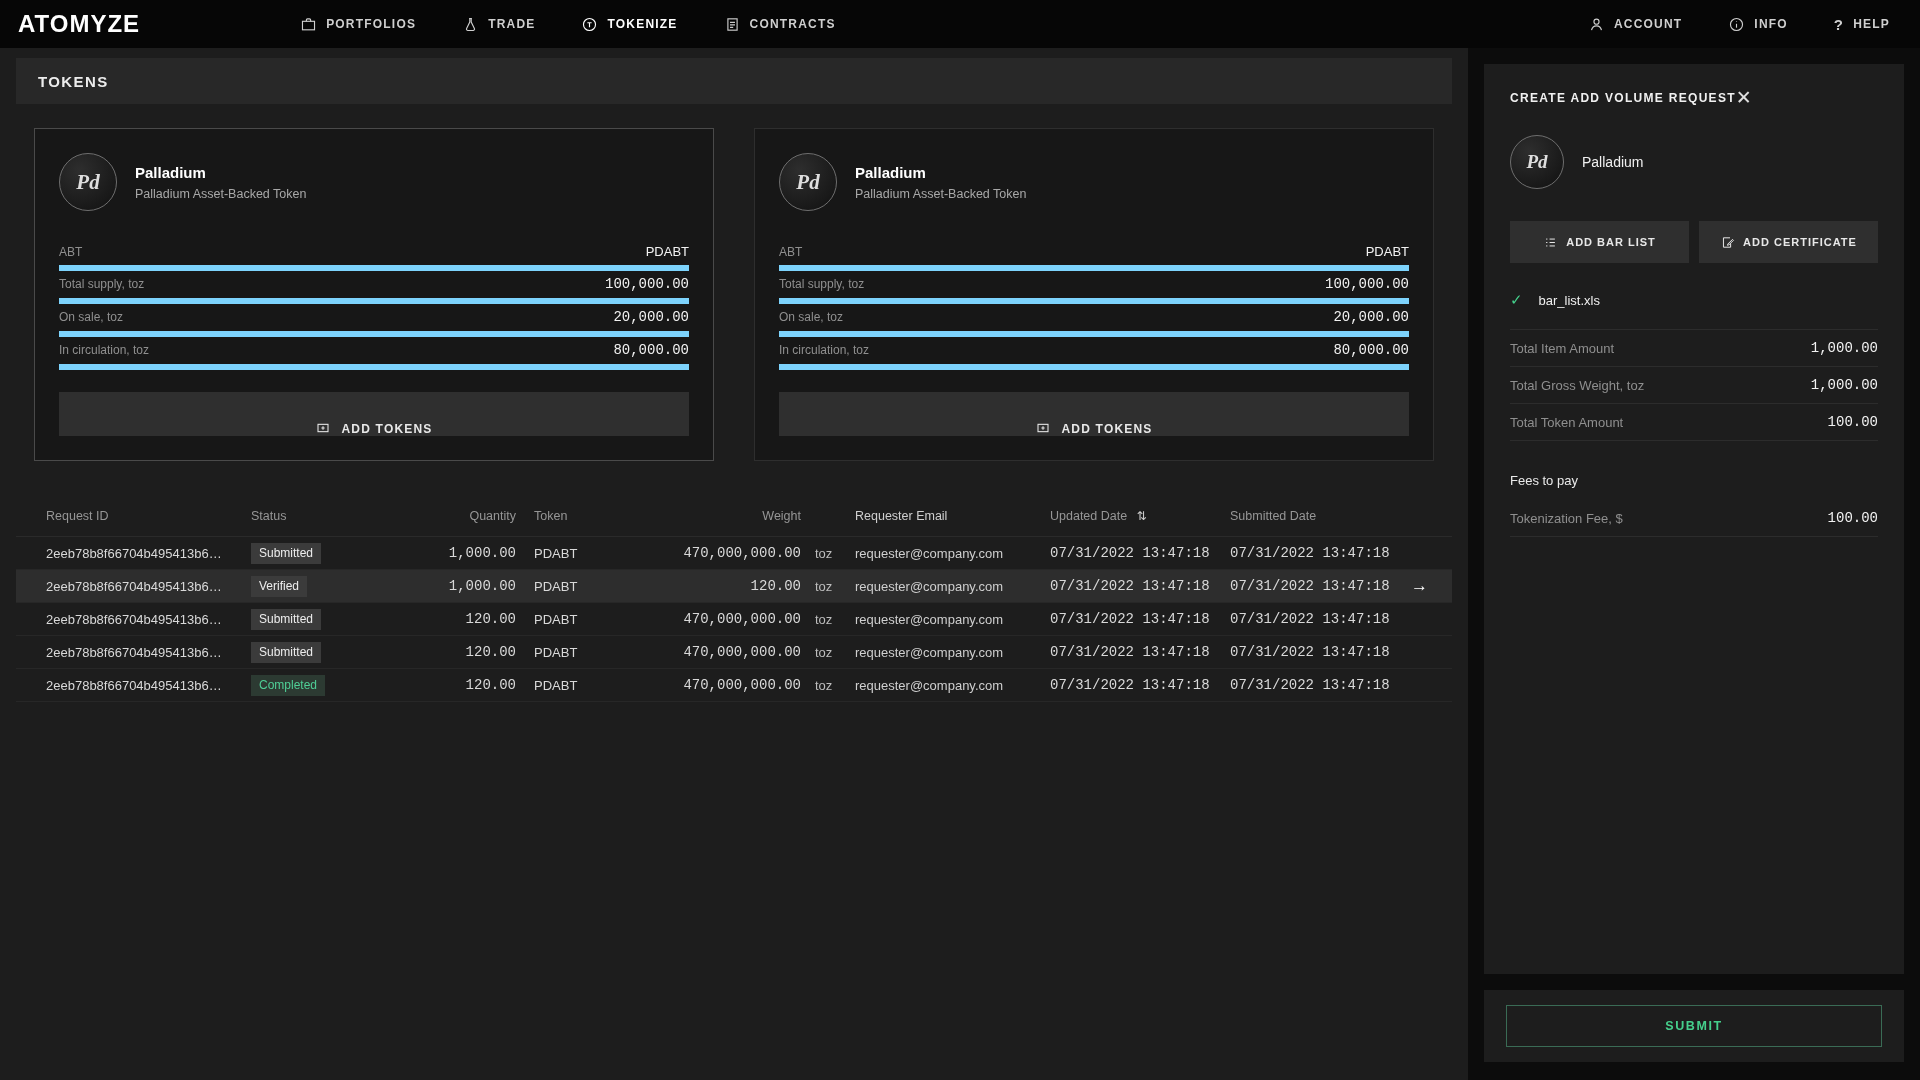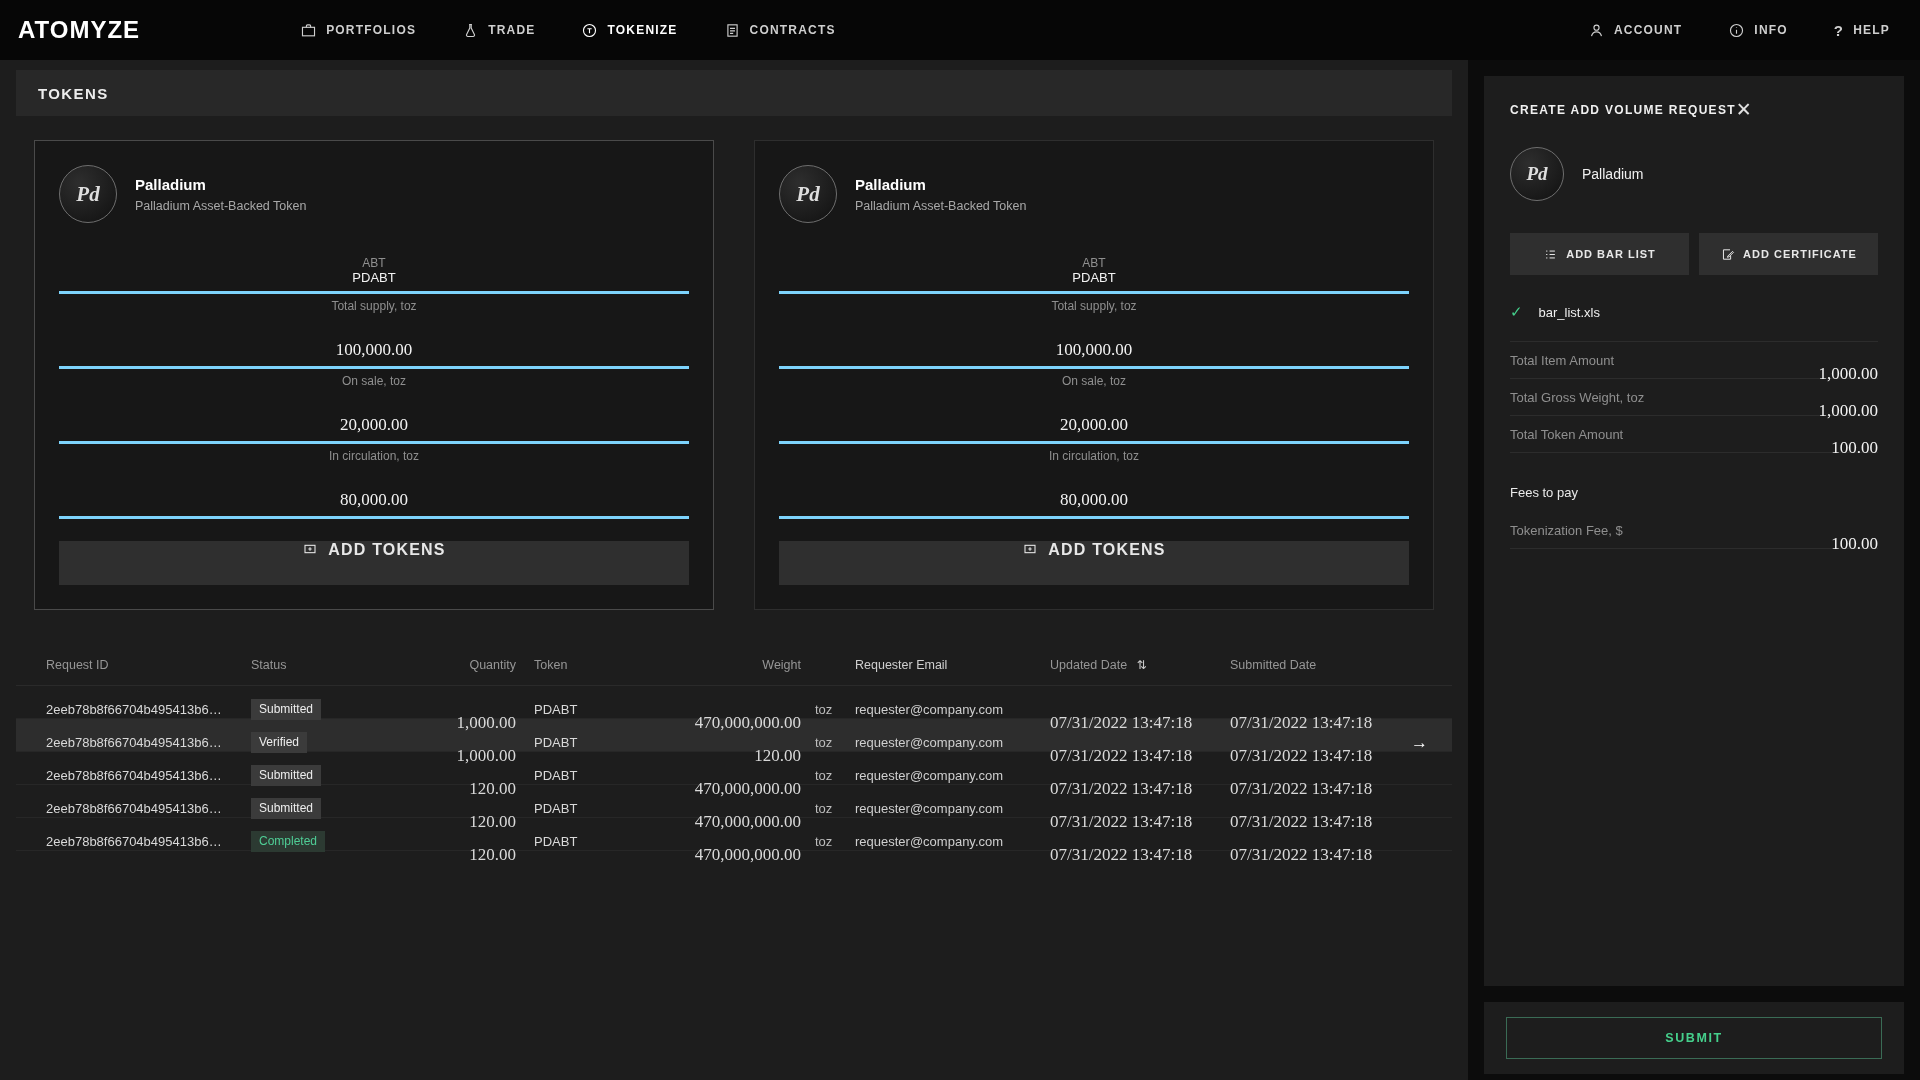--- a/index.html
+++ b/index.html
@@ -1,19 +1,19 @@
 <!DOCTYPE html>
 <html><head>
 <meta charset="utf-8">
 <style>
   * { margin:0; padding:0; box-sizing:border-box; }
   html,body { width:1920px; height:1080px; background:#0c0c0c; font-family:"Liberation Sans",sans-serif; color:#e8e8e8; overflow:hidden; }
 
   
-  .navbar { height:60px; background:#060606; display:flex; align-items:center; padding:0 30px 0 18px; }
+  .navbar { height:48px; background:#060606; display:flex; align-items:center; padding:0 30px 0 18px; }
   .logo { font-size:24px; font-weight:700; letter-spacing:1px; color:#ffffff; }
   .nav-center { display:flex; gap:46px; margin-left:160px; }
   .nav-item { display:flex; align-items:center; gap:9px; font-size:12px; font-weight:600; letter-spacing:1.2px; color:#cfcfcf; cursor:pointer; white-space:nowrap;text-align:center; }
   .nav-item.active { color:#ffffff; }
   .nav-item svg { width:17px; height:17px; stroke:currentColor; fill:none; stroke-width:1.6; }
   .nav-right { margin-left:auto; display:flex; gap:46px; }
   .q-glyph { font-size:15px; font-weight:700; }
 
   
   .page { display:flex; height:1032px; }
@@ -25,26 +25,26 @@
   .tokens-body { padding:24px 18px 28px; display:flex; gap:40px; }
   .card { flex:1; background:#171717; border:1px solid #2e2e2e; padding:24px; }
   .card.selected { border-color:#4a4a4a; }
   .card-head { display:flex; gap:18px; align-items:center; }
   .coin { width:58px; height:58px; border-radius:50%; border:1px solid #6e6e6e; display:flex; align-items:center; justify-content:center;
           font-family:"Liberation Serif",serif; font-size:21px; font-weight:700; font-style:italic; color:#dedede;
           background:radial-gradient(circle at 35% 30%, #2e2e2e, #101010); flex:0 0 auto; }
   .card-title { font-size:15px; font-weight:700; color:#ffffff; }
   .card-sub { font-size:12.5px; color:#a8a8a8; margin-top:6px; }
   .kv { margin-top:28px; }
-  .kv-row { display:flex; justify-content:flex-start; align-items:center; padding:5px 0 6px; border-bottom:3px solid #7dd3fc;flex-direction:column; }
+  .kv-row { display:flex; justify-content:space-between; align-items:center; padding:5px 0 6px; border-bottom:6px solid #7dd3fc; }
   .kv-label { font-size:12px; color:#8f8f8f; }
   .kv-value { font-size:13px; color:#f2f2f2; }
-  .num { font-family:Liberation Serif, serif; font-size:17px;margin-top:27px; }
-  .btn-dark { height:44px; width:100%; background:#2f2f2f; border:none; color:#e8e8e8; font-size:16px; font-weight:700; letter-spacing:1.2px;
-              display:flex; align-items:flex-start; justify-content:center; gap:10px; cursor:pointer; font-family:inherit; }
+  .num { font-family:Liberation Mono, monospace; font-size:14px; }
+  .btn-dark { height:44px; width:100%; background:#2f2f2f; border:none; color:#e8e8e8; font-size:12px; font-weight:700; letter-spacing:1.2px;
+              display:flex; align-items:flex-end; justify-content:center; gap:10px; cursor:pointer; font-family:inherit; }
   .btn-dark svg { width:16px; height:16px; stroke:currentColor; fill:none; stroke-width:1.6; }
   .card .btn-dark { margin-top:22px; }
 
   
   .t-row { display:grid; grid-template-columns:205px 160px 105px 135px 150px 50px 195px 180px 170px 1fr;
            align-items:center; height:33px; padding:0 24px 0 30px; border-bottom:1px solid #272727; font-size:13px; color:#d9d9d9; }
   .t-head { height:42px; color:#969696; font-size:12.5px; border-bottom:1px solid #2a2a2a; margin-top:6px; }
   .t-row.active { background:#2d2d2d; }
   .c-qty, .c-weight { text-align:right; }
   .c-token { padding-left:18px; }

